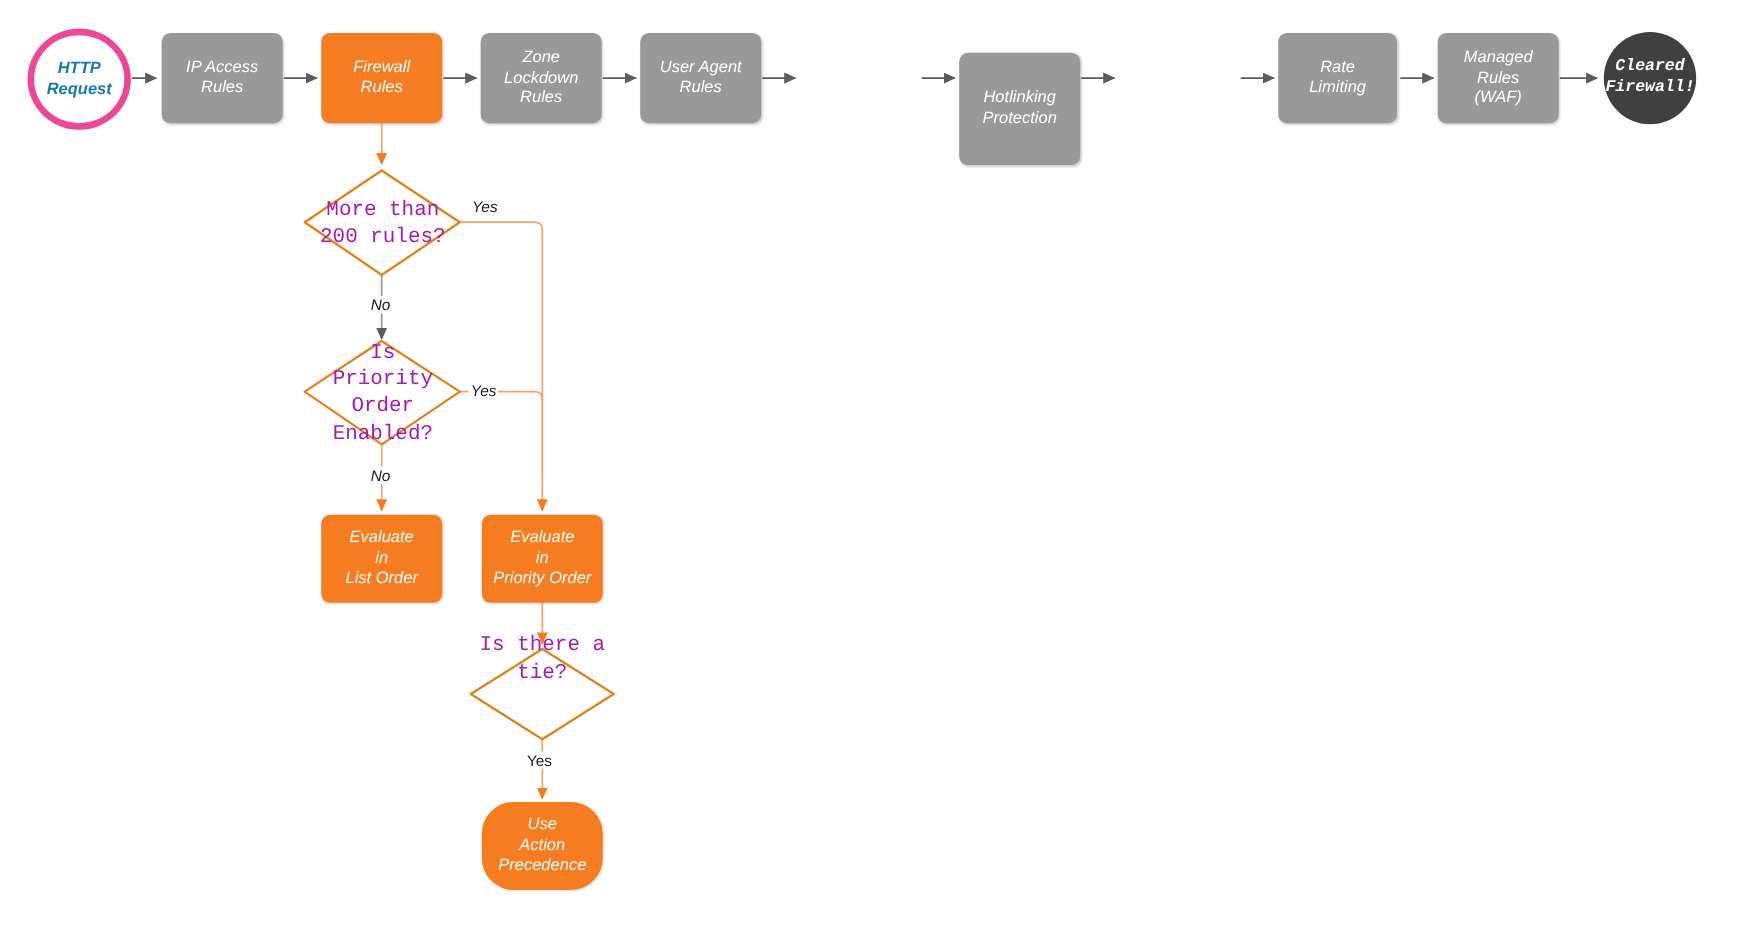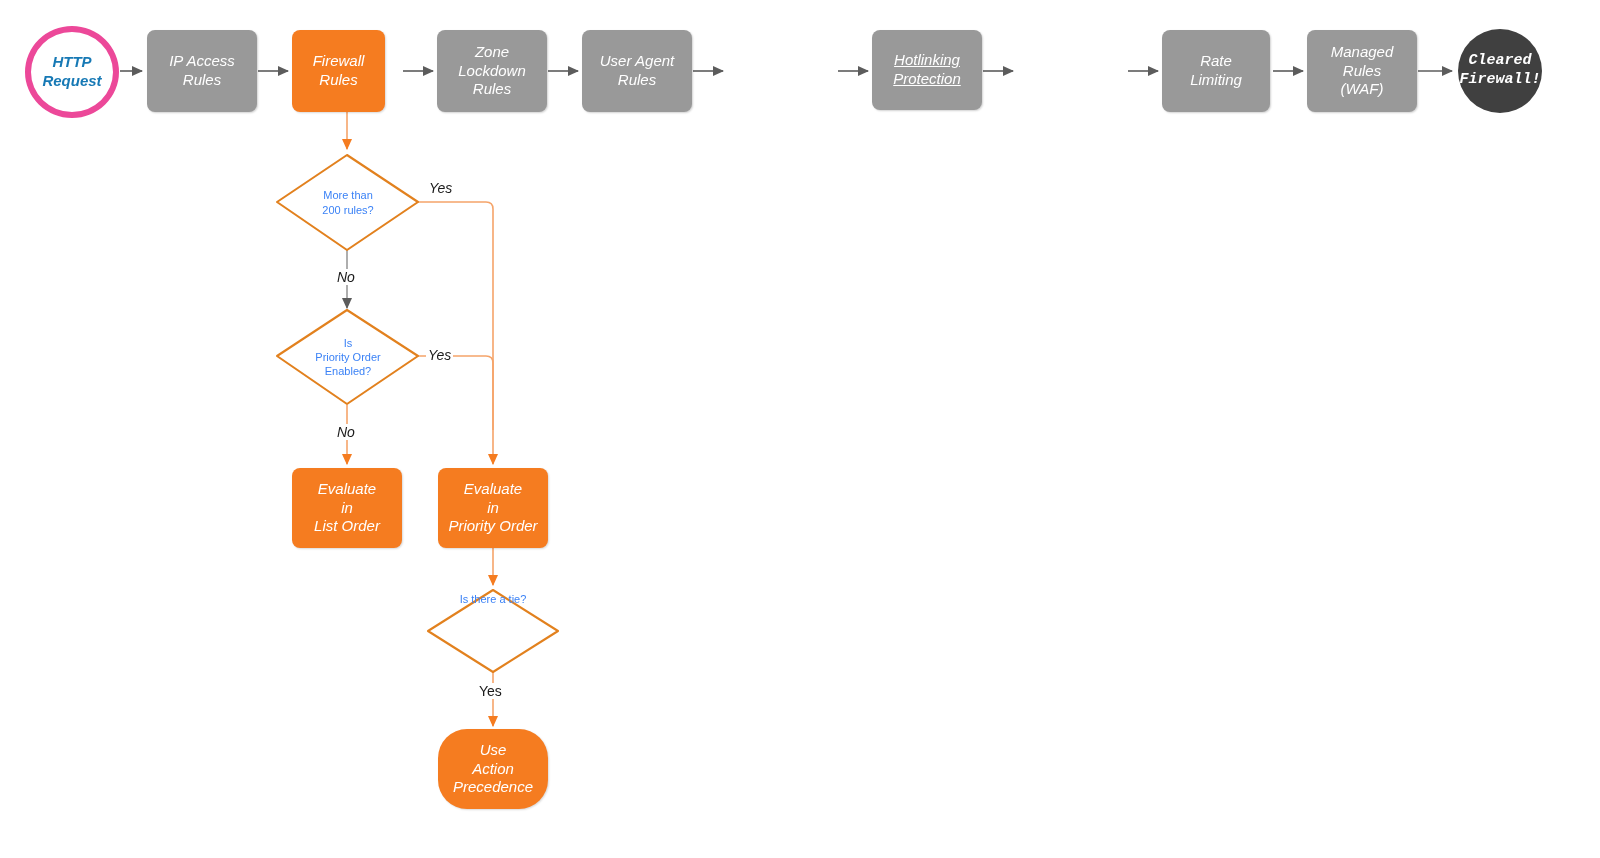--- a/index.html
+++ b/index.html
@@ -23,21 +23,21 @@
   
   .circle-open{border:6px solid #ec4899;border-radius:50%;background:#ffffff;
                color:#1779B5;font-weight:bold;font-style:italic;font-size:15px;}
   .circle-fill{background:#404040;border-radius:50%;color:#ffffff;
                font-weight:bold;font-style:italic;font-size:15px;font-family:Liberation Mono, monospace;}
 
   
   .diamond{position:absolute;}
   .diamond .dlabel{position:absolute;left:0;top:0;width:100%;height:100%;
                    display:flex;align-items:center;justify-content:center;
-                   text-align:center;color:#3b82f6;font-size:11px;line-height:1.3;}
+                   text-align:center;color:#a21caf;font-size:19px;line-height:1.3;font-family:Liberation Mono, monospace;}
 
   .edge-label{position:absolute;color:#1a1a1a;font-size:14px;font-style:italic;
               background:#ffffff;padding:0 2px;white-space:nowrap;}
   .edge-label.upright{font-style:normal;}
 </style>
 </head>
 <body>
 
 <div id="canvas">
 
@@ -84,34 +84,34 @@
   </svg>
 
   <div class="node circle-open" style="left:25px;top:26px;width:94px;height:92px;">
     <span>HTTP<br>Request</span>
   </div>
 
   <div class="node box-grey" style="left:147px;top:30px;width:110px;height:82px;">
     <span>IP Access<br>Rules</span>
   </div>
 
-  <div class="node box-orange" style="left:292px;top:30px;width:93px;height:82px;">
+  <div class="node box-orange" style="left:292px;top:30px;width:110px;height:82px;">
     <span>Firewall<br>Rules</span>
   </div>
 
   <div class="node box-grey" style="left:437px;top:30px;width:110px;height:82px;text-align:center;">
     <span>Zone<br>Lockdown<br>Rules</span>
   </div>
 
   <div class="node box-grey" style="left:582px;top:30px;width:110px;height:82px;font-style:italic;">
     <span>User Agent<br>Rules</span>
   </div>
 
 
-  <div class="node box-grey" style="left:872px;top:30px;width:110px;height:80px;text-decoration:underline;">
+  <div class="node box-grey" style="left:872px;top:48px;width:110px;height:102px;">
     <span>Hotlinking<br>Protection</span>
   </div>
 
 
   <div class="node box-grey" style="left:1162px;top:30px;width:108px;height:82px;">
     <span>Rate<br>Limiting</span>
   </div>
 
   <div class="node box-grey" style="left:1307px;top:30px;width:110px;height:82px;text-align:center;">
     <span>Managed<br>Rules<br>(WAF)</span>

